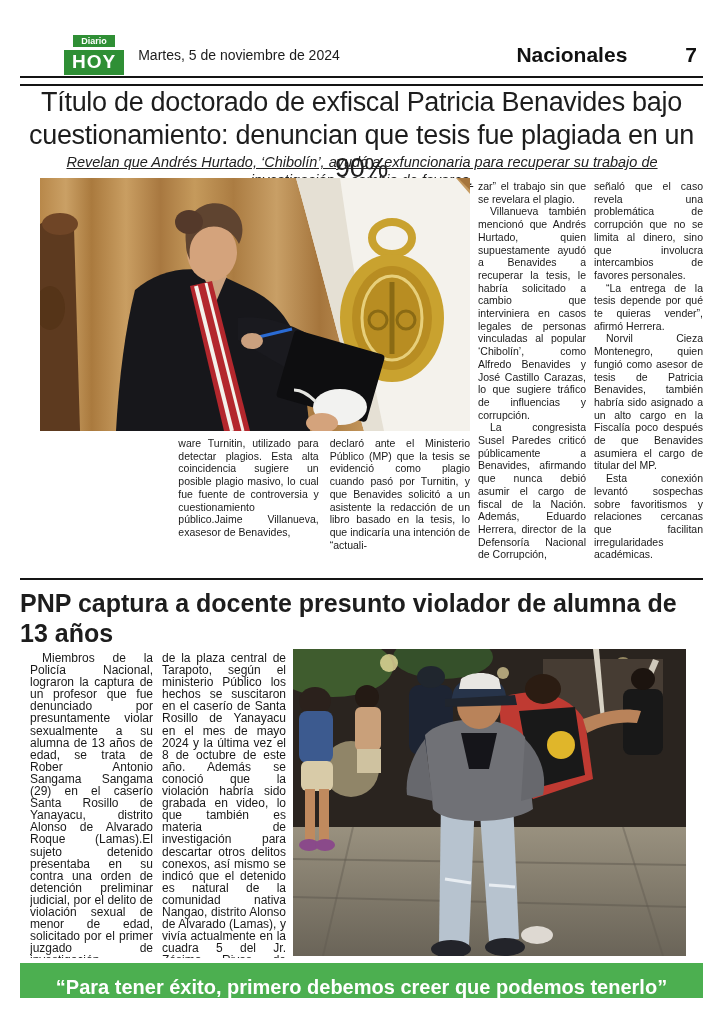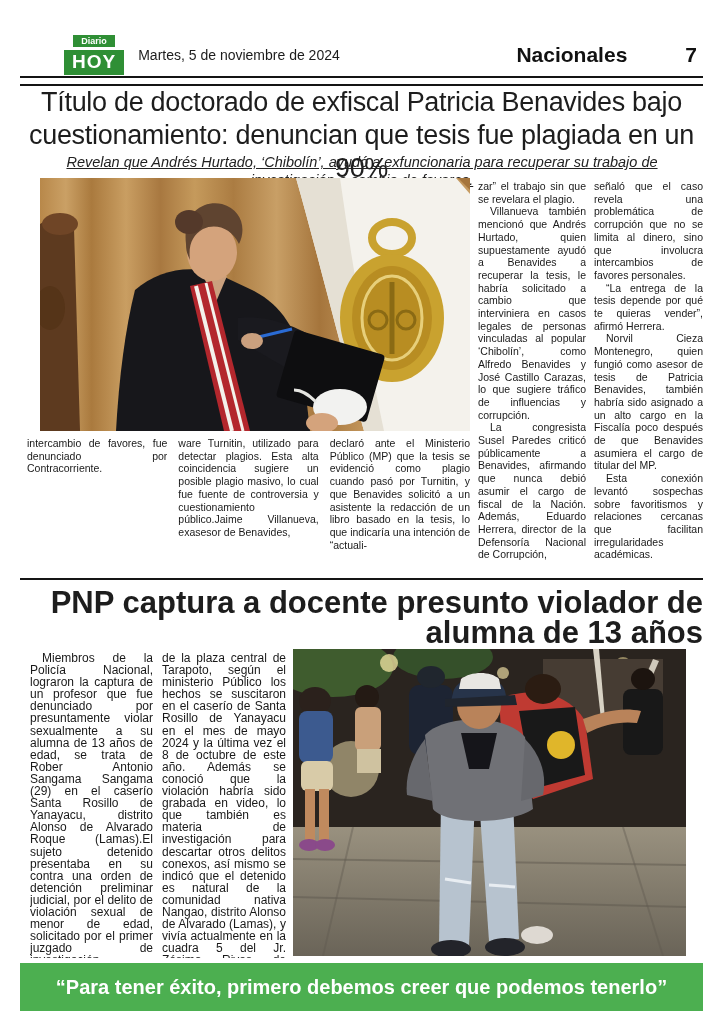--- a/index.html
+++ b/index.html
@@ -27,30 +27,30 @@
   .bodytext p{margin:0;}
   .ind{text-indent:12px;}
   .colR{position:absolute;top:180px;height:398px;overflow:hidden;}
   .col5{left:478px;width:108px;}
   .col6{left:594px;width:109px;}
   .bottomcols{position:absolute;left:27px;top:437px;width:443px;height:141px;
               display:flex;gap:11px;overflow:hidden;}
   .bottomcols .bcol{flex:1;overflow:hidden;}
   .divider{position:absolute;left:20px;top:578px;width:683px;border-top:2px solid #151515;}
   
-  .headline2{position:absolute;left:20px;top:588px;width:683px;text-align:right;
-             font-size:31px;line-height:30px;font-weight:700;color:#1d1d1d;}
+  .headline2{position:absolute;left:20px;top:588px;width:683px;text-align:left;
+             font-size:25px;line-height:30px;font-weight:700;color:#1d1d1d;}
   .bodytext2{font-size:12px;line-height:12.1px;text-align:justify;color:#191919;
              -webkit-hyphens:auto;hyphens:auto;}
   .bodytext2 p{margin:0;}
   .colA{position:absolute;left:30px;top:652px;width:123px;height:306px;overflow:hidden;}
   .colB{position:absolute;left:162px;top:652px;width:124px;height:306px;overflow:hidden;}
   .photo2{position:absolute;left:293px;top:649px;width:393px;height:307px;overflow:hidden;}
   
-  .banner{position:absolute;left:20px;top:963px;width:683px;height:48px;background:#4caf50;
+  .banner{position:absolute;left:20px;top:963px;width:683px;height:35px;background:#4caf50;
           color:#ffffff;font-size:20px;font-weight:700;text-align:center;line-height:48px;}
   svg{display:block;}
 </style>
 </head>
 <body>
 
 <div class="page">
 
   <div class="header">
     <div class="logo">
@@ -125,21 +125,20 @@
     <p class="ind">Esta conexión levantó sospechas sobre favoritismos y relaciones cercanas que facilitan irregularidades académicas.</p>
   </div>
   <div class="colR col5 bodytext">
     <p>zar” el trabajo sin que se revelara el plagio.</p>
     <p class="ind">Villanueva también mencionó que Andrés Hurtado, quien supuestamente ayudó a Benavides a recuperar la tesis, le habría solicitado a cambio que interviniera en casos legales de personas vinculadas al popular ‘Chibolín’, como Alfredo Benavides y José Castillo Carazas, lo que sugiere tráfico de influencias y corrupción.</p>
     <p class="ind">La congresista Susel Paredes criticó públicamente a Benavides, afirmando que nunca debió asumir el cargo de fiscal de la Nación. Además, Eduardo Herrera, director de la Defensoría Nacional de Corrupción,</p>
   </div>
 
   <div class="bottomcols bodytext">
     <div class="bcol">
-      <p>intercambio de favores, fue denunciado por Contracorriente.</p>
     </div>
     <div class="bcol">
       <p>ware Turnitin, utilizado para detectar plagios. Esta alta coincidencia sugiere un posible plagio masivo, lo cual fue fuente de controversia y cuestionamiento público.Jaime Villanueva, exasesor de Benavides,</p>
     </div>
     <div class="bcol">
       <p>declaró ante el Ministerio Público (MP) que la tesis se evidenció como plagio cuando pasó por Turnitin, y que Benavides solicitó a un asistente la redacción de un libro basado en la tesis, lo que indicaría una intención de “actuali-</p>
     </div>
   </div>
 
   <div class="divider"></div>

